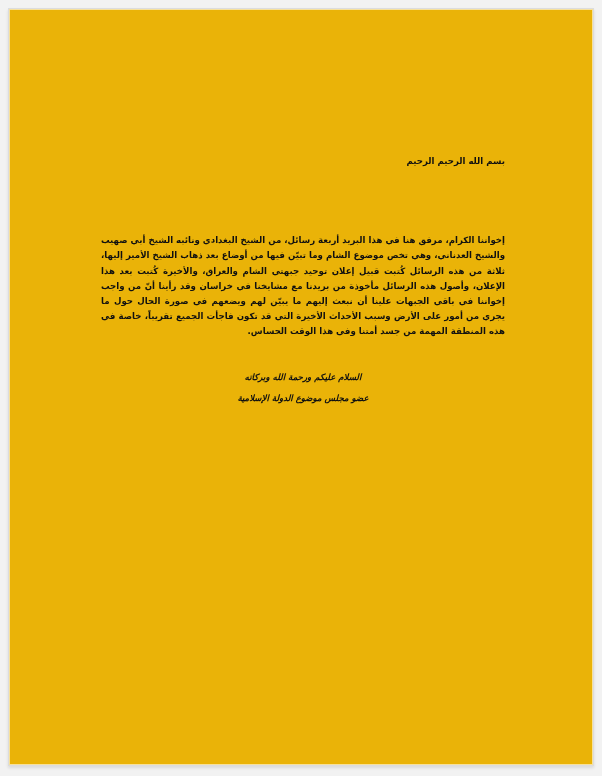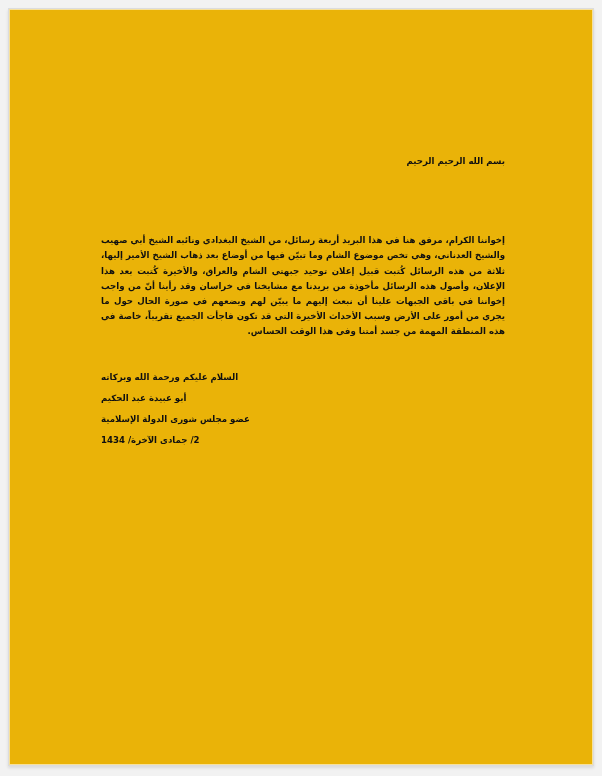--- a/index.html
+++ b/index.html
@@ -59,22 +59,23 @@
     text-align: justify;
     text-align-last: right;
     margin: 0;
   }
 
   .gap-sm { height: 9px; }
   .gap-md { height: 19px; }
   .gap-lg { height: 27px; }
 
   .sign-block {
-    text-align: left;
+    text-align: center;
     margin: 0;
+    font-style: italic;
   }
   .sign-line {
     margin: 0;
     line-height: 21px;
     white-space: nowrap;
   }
   .date-line {
     direction: rtl;
     unicode-bidi: isolate;
   }
@@ -96,20 +97,18 @@
 
 
       <div class="gap-lg"></div>
 
       <p class="blk para">إخواننا الكرام، مرفق هنا في هذا البريد أربعة رسائل، من الشيخ البغدادي ونائبه الشيخ أبي صهيب والشيخ العدناني، وهي تخص موضوع الشام وما تبيّن فيها من أوضاع بعد ذهاب الشيخ الأمير إليها، ثلاثة من هذه الرسائل كُتبت قبيل إعلان توحيد جبهتي الشام والعراق، والأخيرة كُتبت بعد هذا الإعلان، وأصول هذه الرسائل مأخوذة من بريدنا مع مشايخنا في خراسان وقد رأينا أنّ من واجب إخواننا في باقي الجبهات علينا أن نبعث إليهم ما يبيّن لهم ويضعهم في صورة الحال حول ما يجري من أمور على الأرض وسبب الأحداث الأخيرة التي قد تكون فاجأت الجميع تقريباً، خاصة في هذه المنطقة المهمة من جسد أمتنا وفي هذا الوقت الحساس.</p>
 
       <div class="gap-lg"></div>
 
       <div class="sign-block">
         <p class="sign-line">السلام عليكم ورحمة الله وبركاته</p>
-        <p class="sign-line">أبو عبيدة عبد الحكيم</p>
-        <p class="sign-line">عضو مجلس شورى الدولة الإسلامية</p>
-        <p class="sign-line date-line">2/ جمادى الآخرة/ 1434</p>
+        <p class="sign-line">عضو مجلس موضوع الدولة الإسلامية</p>
       </div>
 
     </div>
   </div>
 </div>
 
 </body></html>

